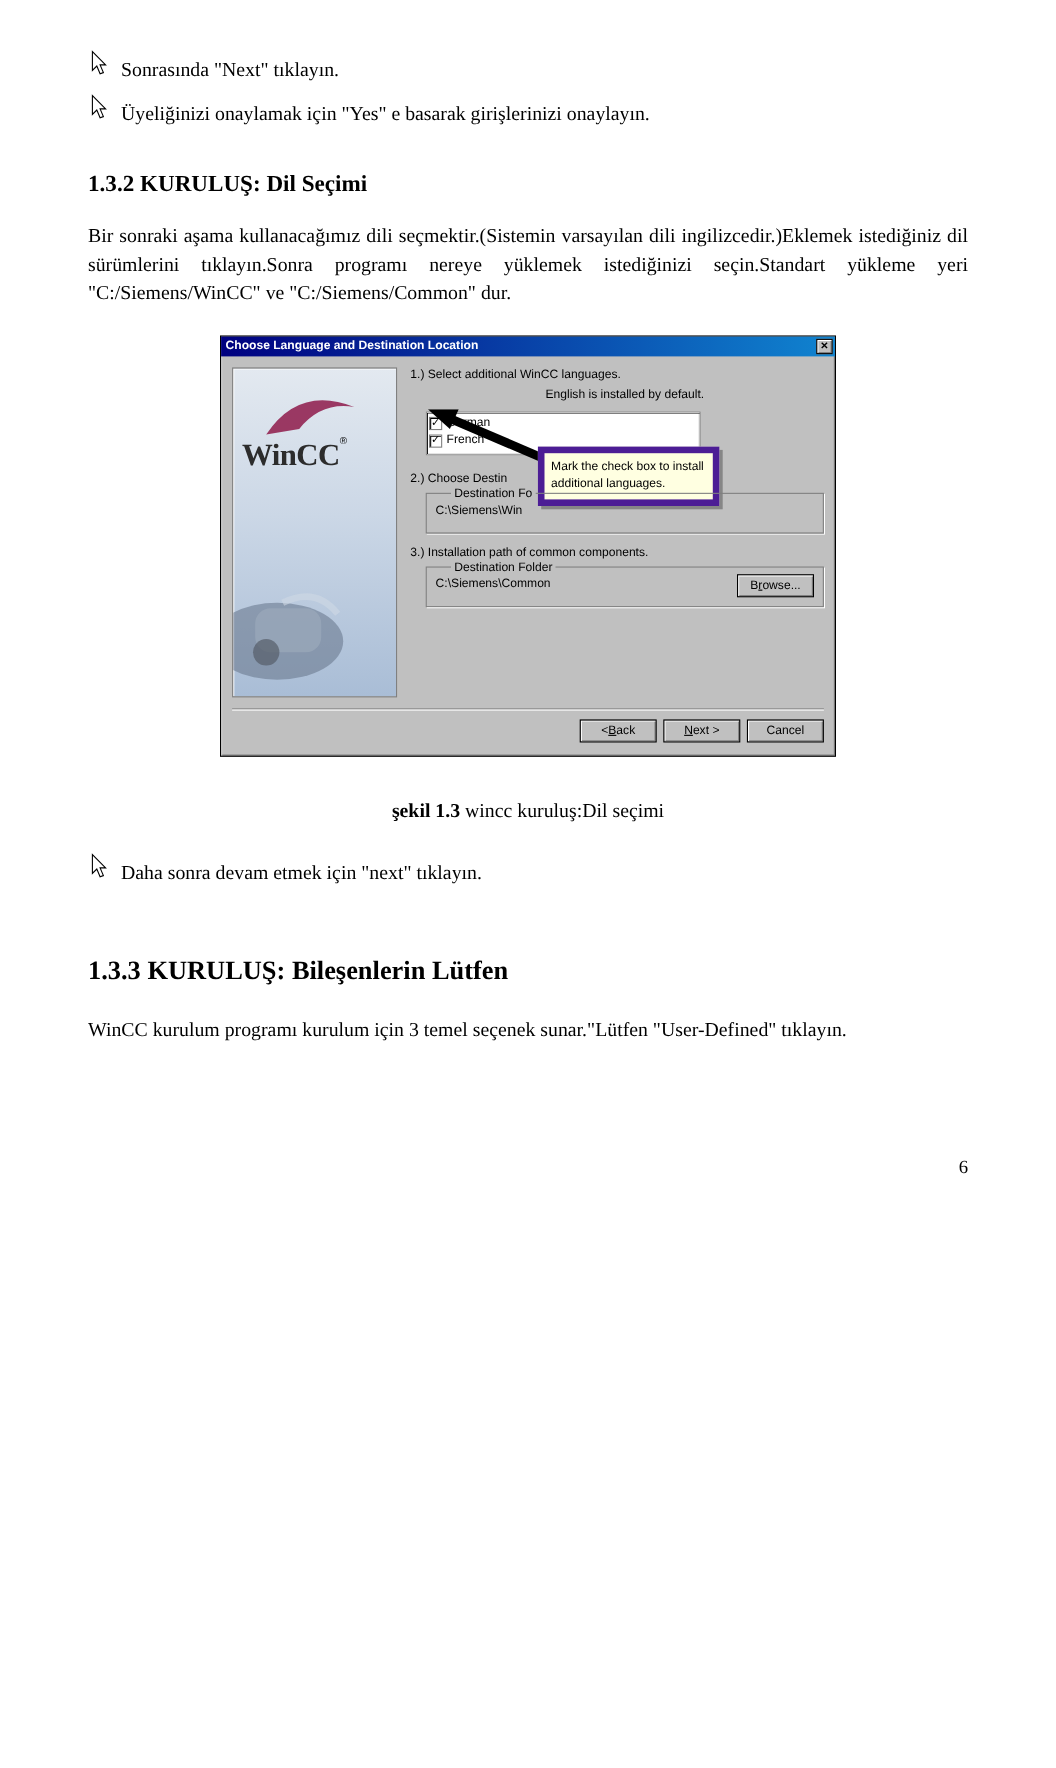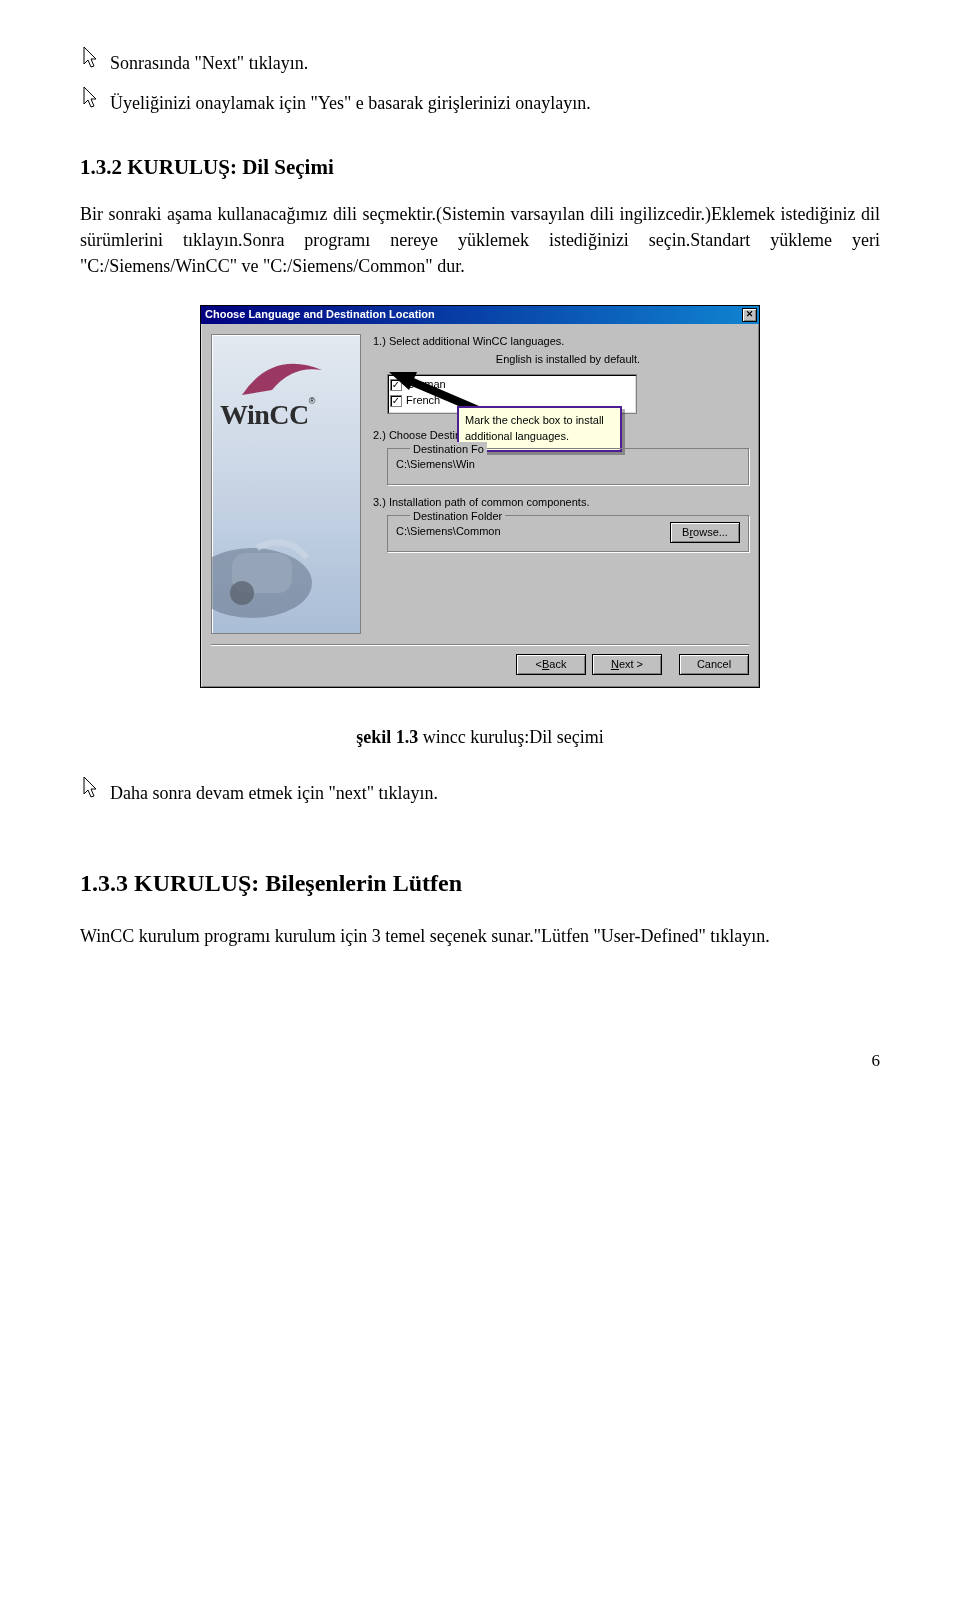--- a/index.html
+++ b/index.html
@@ -192,24 +192,24 @@
   }
   .hr-sep {
     height: 2px;
     margin: 4px 10px 8px 10px;
     border-top: 1px solid #808080;
     border-bottom: 1px solid #fff;
   }
   .tooltip-box {
     position: absolute;
     top: 72px;
-    left: 84px;
+    left: 116px;
     width: 165px;
     background: #ffffe1;
-    border: 2px solid #4c1d95;
+    border: 6px solid #4c1d95;
     box-shadow: 3px 3px 0 rgba(0,0,0,0.3);
     padding: 5px 6px;
     font-size: 11px;
   }
   .arrow {
     position: absolute;
     top: 38px;
     left: 10px;
     width: 140px;
     height: 60px;
@@ -320,21 +320,21 @@
     <div class="dialog-buttons">
       <button class="win-btn">
           <span>&lt; </span>
           <span class="u">B</span>
           <span>ack</span>
         </button>
       <button class="win-btn">
           <span class="u">N</span>
           <span>ext &gt;</span>
         </button>
-      <button class="win-btn" style="margin-left:11px;">Cancel</button>
+      <button class="win-btn" style="margin-left:0;">Cancel</button>
     </div>
   </div>
 </div>
 
 <div class="caption">
   <span class="bold">şekil 1.3</span><span>   wincc kuruluş:Dil seçimi</span>
 </div>
 
 <div class="bullet-line">
   <svg width="22" height="28" viewBox="0 0 22 28">

